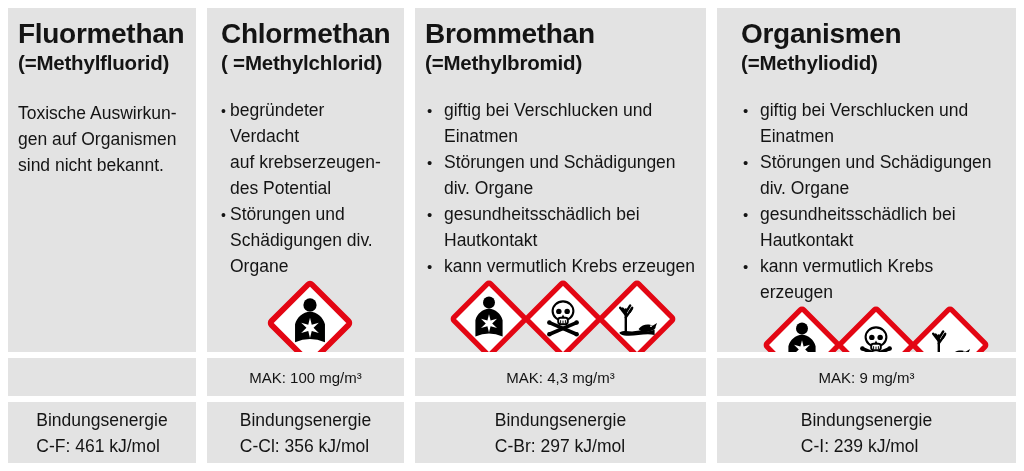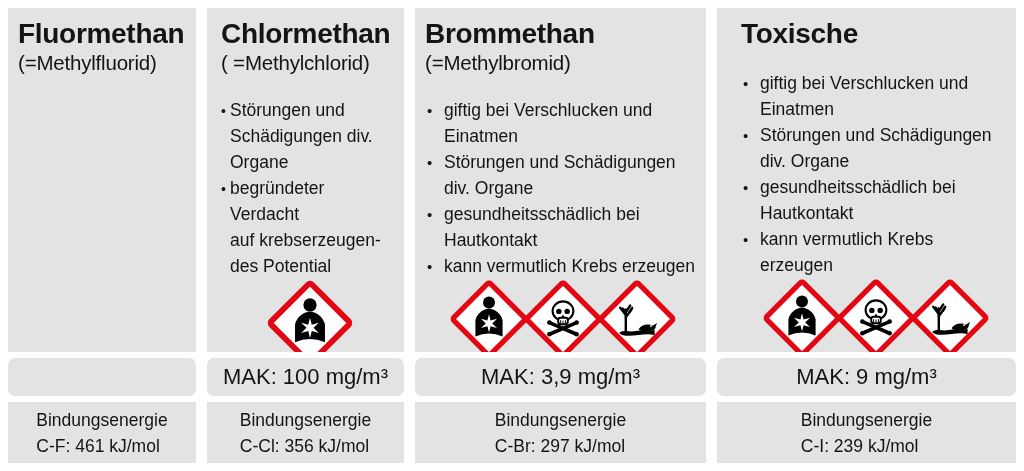--- a/index.html
+++ b/index.html
@@ -29,21 +29,21 @@
   .main.col2 { padding-left: 14px; }
   .main.col3 { padding-left: 10px; }
   .main.col4 { padding-left: 24px; }
   .title {
     margin: 4px 0 0 0;
     font-size: 28px; font-weight: 700; line-height: 1.12;
     letter-spacing: -0.3px; white-space: nowrap;
   }
   .subtitle {
     margin: 2px 0 0 0;
-    font-size: 20.5px; font-weight: 400; line-height: 1.2;
+    font-size: 20.5px; font-weight: 700; line-height: 1.2;
     letter-spacing: -0.2px; white-space: nowrap;
   }
   .body-text {
     margin: 24px 0 0 0;
     font-size: 17.5px; line-height: 26px;
     white-space: pre-line;
   }
   ul.bullets {
     margin: 21px 0 0 0; padding: 0;
     list-style: none;
@@ -61,51 +61,53 @@
     position: absolute; left: 2px; top: 1px; font-size: 15px;
   }
   .pictos {
     margin-top: auto;
     display: flex; justify-content: center; align-items: flex-end;
   }
   .picto { display: block; width: 80px; height: 80px; margin: 0 -3px; }
   .col2 .picto { width: 88px; height: 88px; }
   .mak-cell {
     display: flex; align-items: center; justify-content: center;
-    font-size: 22px;
-    border-radius: 7px;
+    font-size: 15px;
   }
   .bond-cell {
     display: flex; align-items: center; justify-content: center;
     text-align: left;
     font-size: 17.5px; line-height: 26px;
     white-space: pre-line;
   }
 </style>
 </head>
 <body>
 
 <div class="grid">
 
   <section class="cell main col1">
     <h2 class="title">Fluormethan</h2>
     <h3 class="subtitle">(=Methylfluorid)</h3>
+    <p class="body-text">Toxische Auswirkun-
+gen auf Organismen
+sind nicht bekannt.</p>
     <div class="pictos"></div>
   </section>
 
   <section class="cell main col2">
     <h2 class="title">Chlormethan</h2>
     <h3 class="subtitle">( =Methylchlorid)</h3>
     <ul class="bullets tight">
+        <li>begründeter Verdacht
+auf krebserzeugen-
+des Potential</li>
         <li>Störungen und
 Schädigungen div.
 Organe</li>
-        <li>begründeter Verdacht
-auf krebserzeugen-
-des Potential</li>
       </ul>
     <div class="pictos">
   <svg class="picto" viewBox="0 0 100 100">
     <rect x="17.5" y="17.5" width="65" height="65" rx="3" transform="rotate(45 50 50)" fill="#ffffff" stroke="#e30613" stroke-width="6.5"></rect>
     <circle cx="50" cy="29.5" r="7.5" fill="#000000"></circle>
     <path d="M50 37 C42 38 35 43.5 33 51.5 L33 72 Q50 64.5 67 72 L67 51.5 C65 43.5 58 38 50 37 Z" fill="#000000"></path>
     <polygon fill="#ffffff" points="50,44 48,52 40,49.8 46,55.5 40,61.3 48,59 50,67 52,59 60,61.3 54,55.5 60,49.8 52,52"></polygon>
   </svg>
 </div>
   </section>
@@ -161,21 +163,22 @@
       <path d="M41 41 L44 36"></path>
     </g>
     <path d="M28 67 C35 63 42 67 48 65 C55 63 61 66 66 65 L72 63.5 L72 70 C60 67 46 72.5 34 70.5 C30.5 70 28 68.8 28 67 Z" fill="#000000"></path>
     <path d="M52 62.5 C56.5 56.5 64.5 55.5 69.5 58.5 L75 55 L73.2 60 C73.8 62 70 65 64 65.8 C58 66.5 53 64.8 52 62.5 Z" fill="#000000"></path>
     <circle cx="67.5" cy="59" r="1.1" fill="#ffffff"></circle>
   </svg>
 </div>
   </section>
 
   <section class="cell main col4">
-    <h2 class="title">Toxische</h2>
+    <h2 class="title">Organismen</h2>
+    <h3 class="subtitle">(=Methyliodid)</h3>
     <ul class="bullets spaced">
         <li>giftig bei Verschlucken und
 Einatmen</li>
         <li>Störungen und Schädigungen
 div. Organe</li>
         <li>gesundheitsschädlich bei
 Hautkontakt</li>
         <li>kann vermutlich Krebs erzeugen</li>
       </ul>
     <div class="pictos">
@@ -218,21 +221,21 @@
     </g>
     <path d="M28 67 C35 63 42 67 48 65 C55 63 61 66 66 65 L72 63.5 L72 70 C60 67 46 72.5 34 70.5 C30.5 70 28 68.8 28 67 Z" fill="#000000"></path>
     <path d="M52 62.5 C56.5 56.5 64.5 55.5 69.5 58.5 L75 55 L73.2 60 C73.8 62 70 65 64 65.8 C58 66.5 53 64.8 52 62.5 Z" fill="#000000"></path>
     <circle cx="67.5" cy="59" r="1.1" fill="#ffffff"></circle>
   </svg>
 </div>
   </section>
 
   <div class="cell mak-cell"></div>
   <div class="cell mak-cell">MAK: 100 mg/m³</div>
-  <div class="cell mak-cell">MAK: 3,9 mg/m³</div>
+  <div class="cell mak-cell">MAK: 4,3 mg/m³</div>
   <div class="cell mak-cell">MAK: 9 mg/m³</div>
 
   <div class="cell bond-cell">Bindungsenergie
 C-F: 461 kJ/mol</div>
   <div class="cell bond-cell">Bindungsenergie
 C-Cl: 356 kJ/mol</div>
   <div class="cell bond-cell">Bindungsenergie
 C-Br: 297 kJ/mol</div>
   <div class="cell bond-cell">Bindungsenergie
 C-I: 239 kJ/mol</div>

